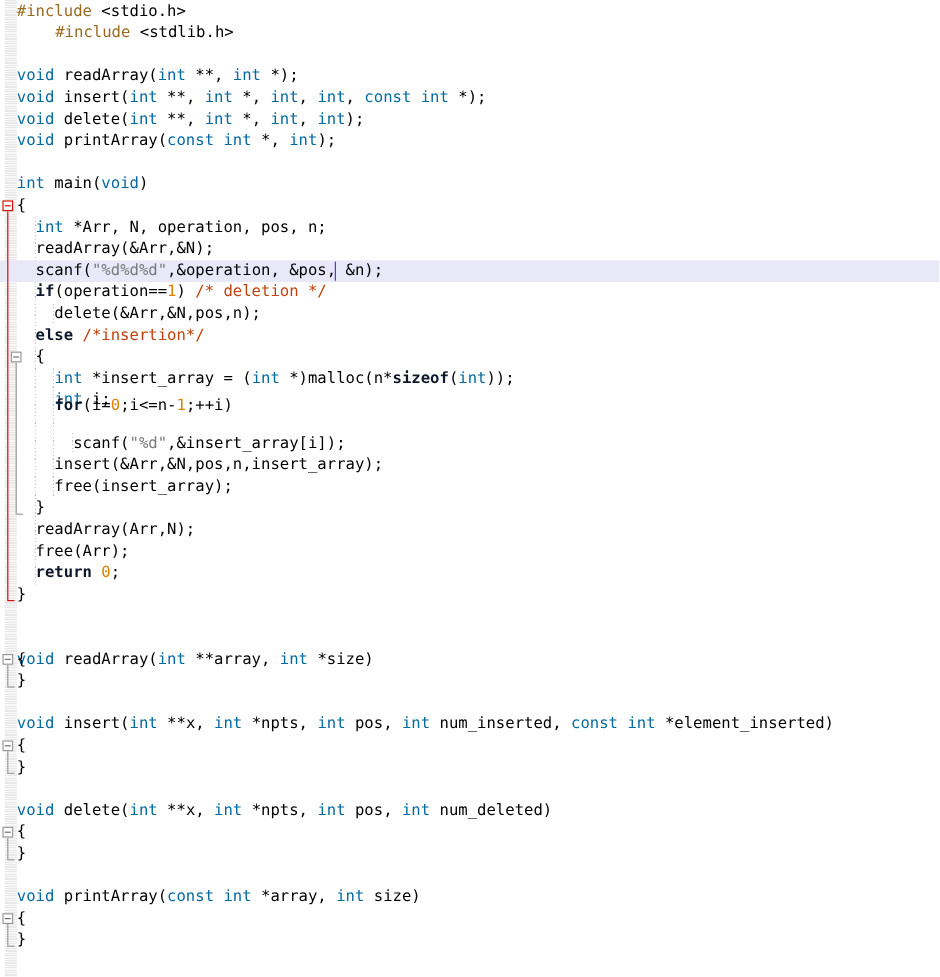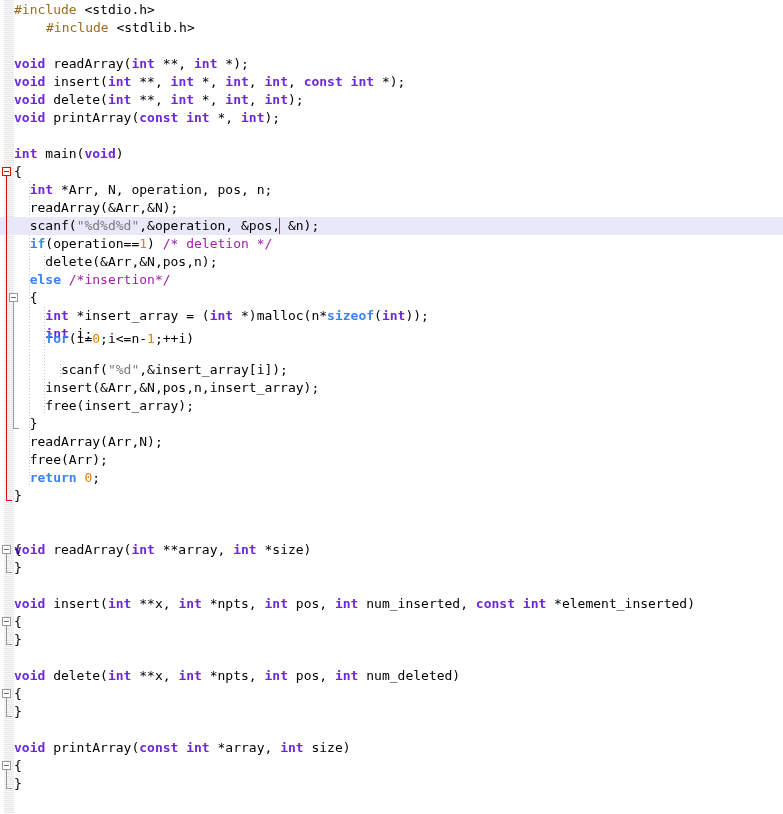--- a/index.html
+++ b/index.html
@@ -124,24 +124,24 @@
   }
   .line .txt {
     display: inline-block;
     padding-left: 14px;
   }
   .line.current {
     background: #e8e8f8;
   }
 
   
-  .k    { color: #3b82f6; font-weight: bold; }  
-  .t    { color: #6d28d9; font-weight: bold; }                     
+  .k    { color: #0f172a; font-weight: bold; }  
+  .t    { color: #0369a1; }                     
   .pp   { color: #9a6a20; }                     
-  .cm   { color: #a21caf; }                     
+  .cm   { color: #c2410c; }                     
   .st   { color: #7a7a7a; }                     
   .num  { color: #e08000; }                     
   .pn   { color: #000000; }                     
 
   
   .caret {
     position: absolute;
     width: 1px;
     background: #6a30d0;
     z-index: 6;

